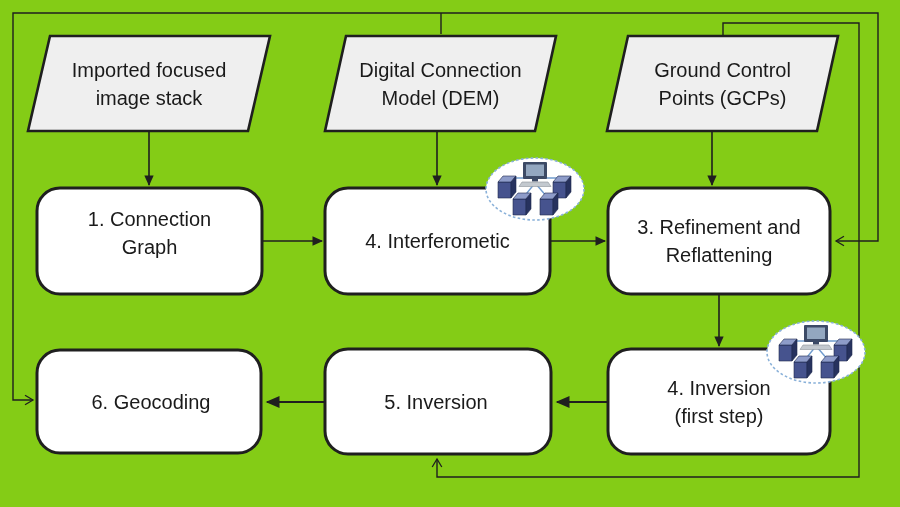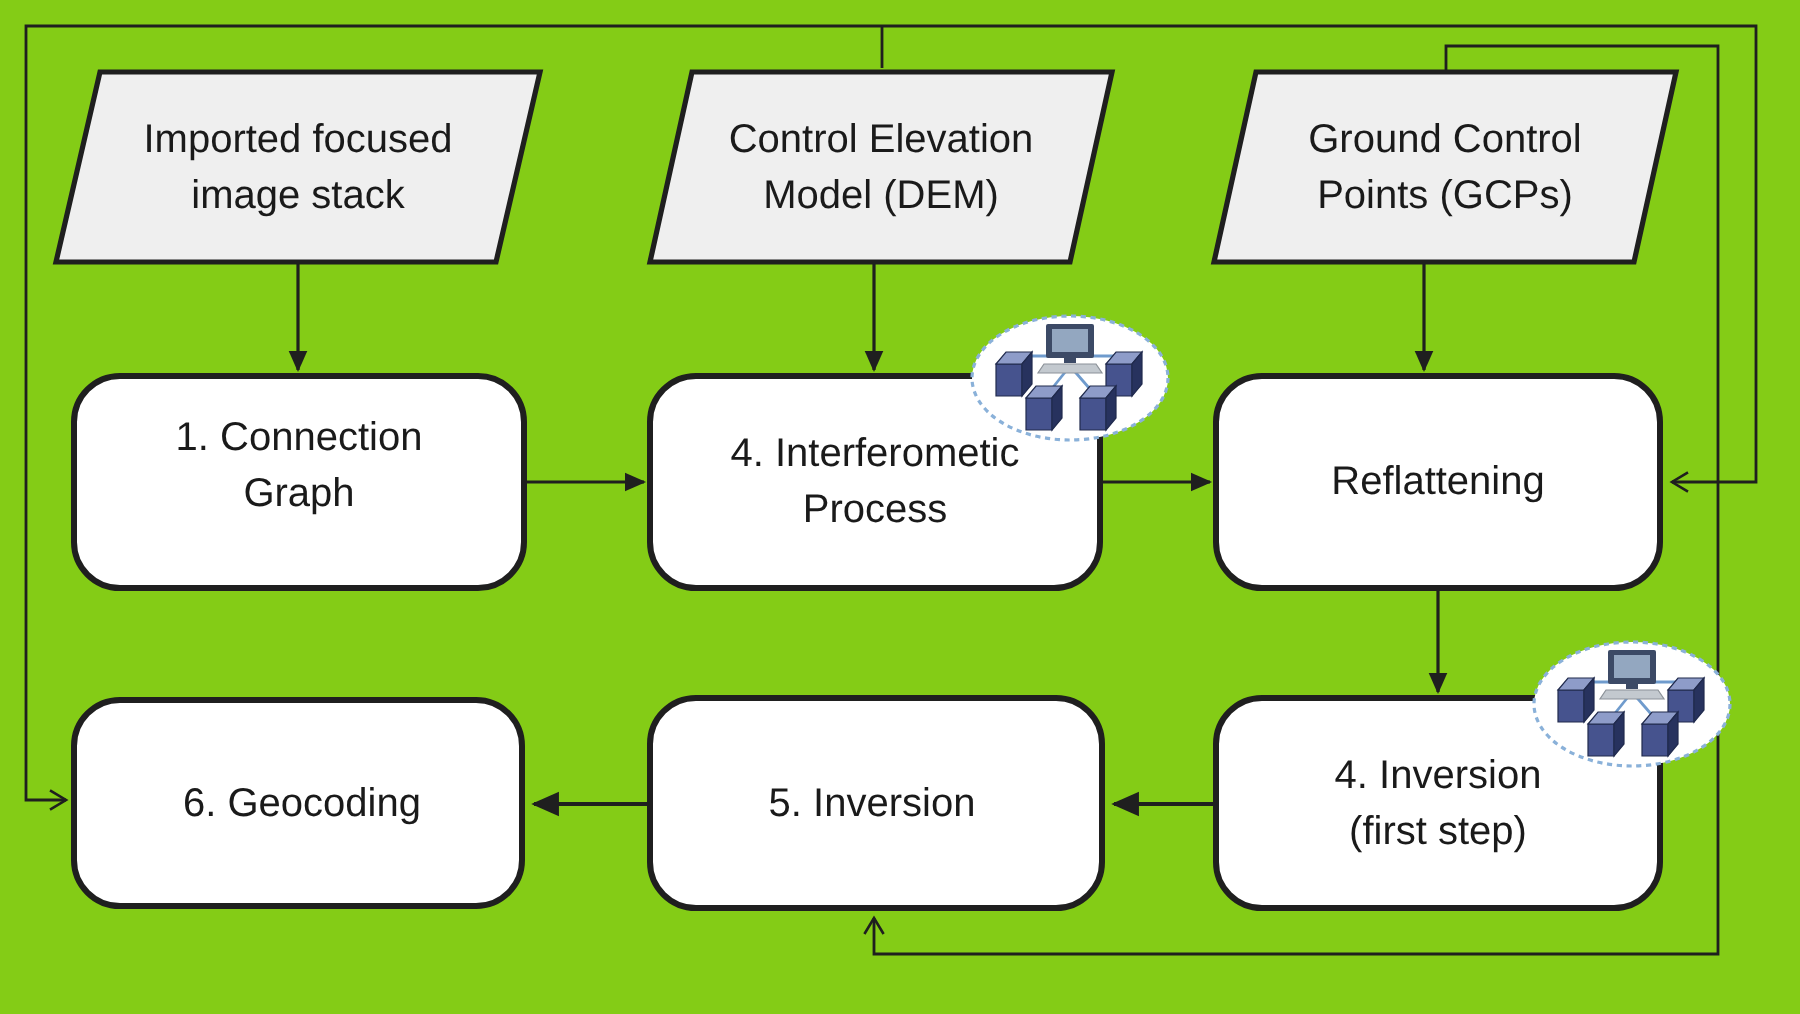--- a/index.html
+++ b/index.html
@@ -130,37 +130,37 @@
       <rect class="ic-monitor" x="-3" y="-10" width="6" height="2.5"></rect>
       <path class="ic-kbd" d="M-13,-7 L13,-7 L16,-2.5 L-16,-2.5 Z"></path>
     </g>
   </svg>
 
   <div class="node-label lbl-input-0">
     <span>Imported focused</span>
     <span>image stack</span>
   </div>
   <div class="node-label lbl-input-1">
-    <span>Control Elevation</span>
+    <span>Digital Connection</span>
     <span>Model (DEM)</span>
   </div>
   <div class="node-label lbl-input-2">
     <span>Ground Control</span>
     <span>Points (GCPs)</span>
   </div>
 
   <div class="node-label lbl-step-0">
     <span>1. Connection</span>
     <span>Graph</span>
   </div>
   <div class="node-label lbl-step-1">
     <span>4. Interferometic</span>
-    <span>Process</span>
   </div>
   <div class="node-label lbl-step-2">
+    <span>3. Refinement and</span>
     <span>Reflattening</span>
   </div>
   <div class="node-label lbl-step-3">
     <span>4. Inversion</span>
     <span>(first step)</span>
   </div>
   <div class="node-label lbl-step-4">
     <span>5. Inversion</span>
   </div>
   <div class="node-label lbl-step-5">

